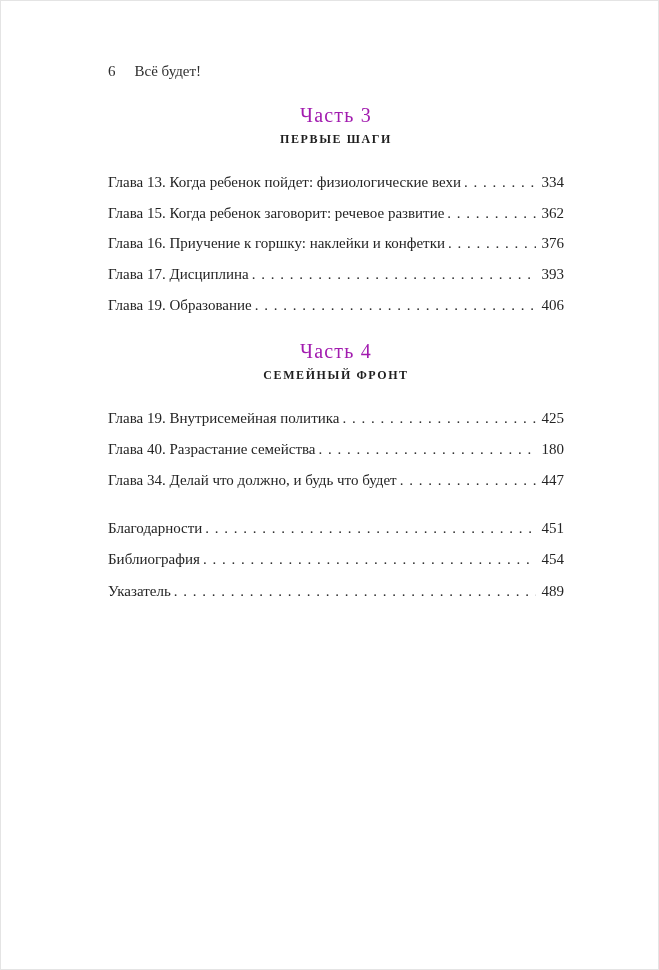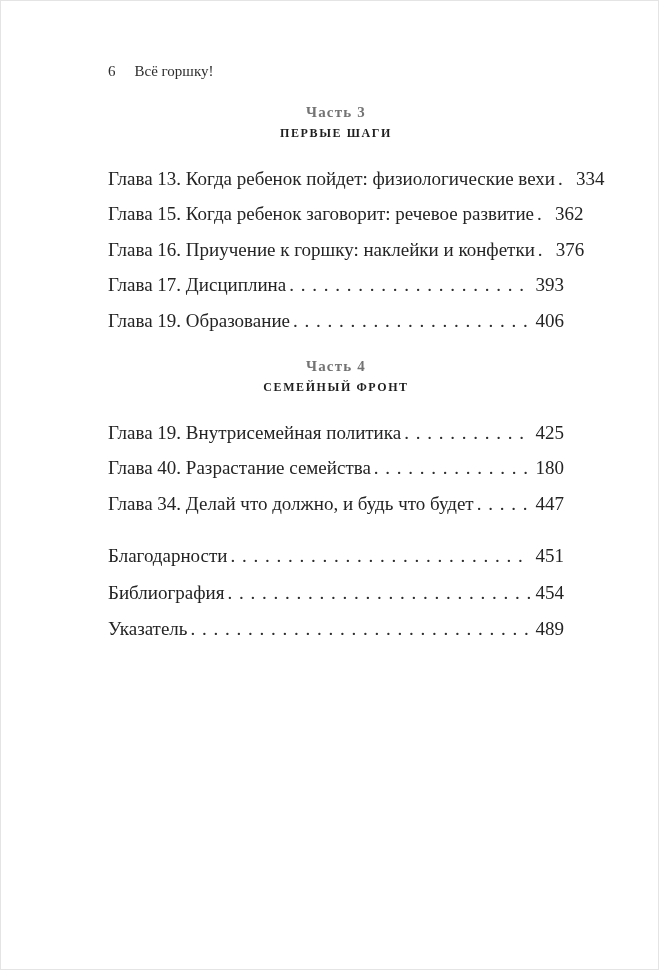--- a/index.html
+++ b/index.html
@@ -22,37 +22,37 @@
     display: flex;
     align-items: baseline;
     gap: 19px;
     font-size: 15px;
     color: #2e2e2e;
   }
   .part-heading { text-align: center; }
   .part-heading.first { margin-top: 24px; }
   .part-heading.later { margin-top: 26px; }
   .part-label {
-    font-size: 15px;
-    font-weight: bold;
+    font-size: 20px;
+    font-weight: normal;
     letter-spacing: 1.2px;
-    color: #737373;
+    color: #a21caf;
   }
   .part-title {
     font-size: 12px;
     font-weight: bold;
     letter-spacing: 1.6px;
     margin-top: 5px;
     color: #1f1f1f;
   }
   .entries { margin-top: 27px; }
   .toc-entry {
     display: flex;
     align-items: baseline;
-    font-size: 19px;
+    font-size: 15px;
     line-height: 1.18;
     margin-bottom: 13px;
     color: #242424;
   }
   .entries.back-matter { margin-top: 30px; }
   .entries.back-matter .toc-entry { margin-bottom: 14px; }
   .toc-label { white-space: nowrap; }
   .leader {
     flex: 1 1 auto;
     overflow: hidden;
@@ -70,21 +70,21 @@
     text-align: left;
   }
 </style>
 </head>
 <body>
 
 <div class="page">
 
   <header class="running-head">
     <span>6</span>
-    <span>Всё горшку!</span>
+    <span>Всё будет!</span>
   </header>
 
   <div class="part-heading first">
     <div class="part-label">Часть 3</div>
     <div class="part-title">ПЕРВЫЕ ШАГИ</div>
   </div>
 
   <div class="entries">
     <div class="toc-entry">
       <span class="toc-label">Глава 13. Когда ребенок пойдет: физиологические вехи</span>

